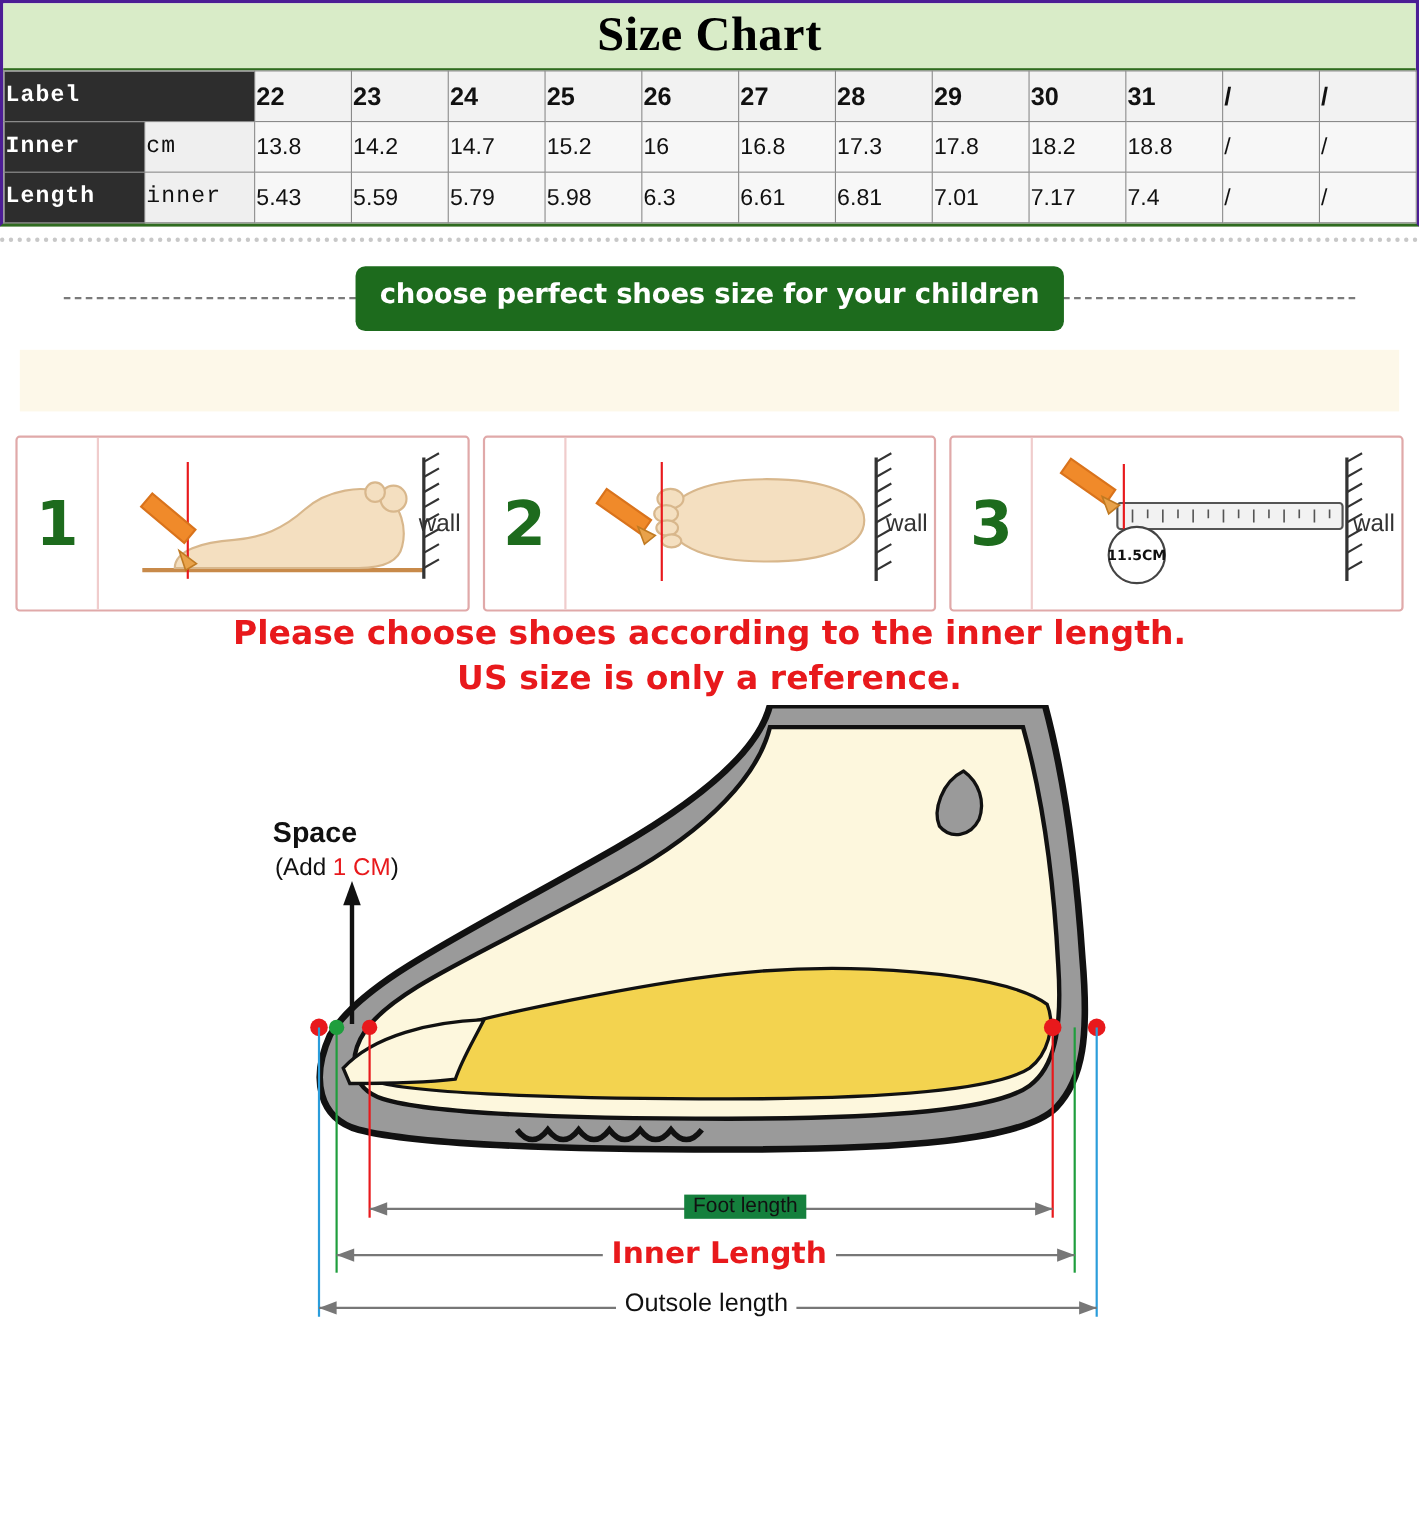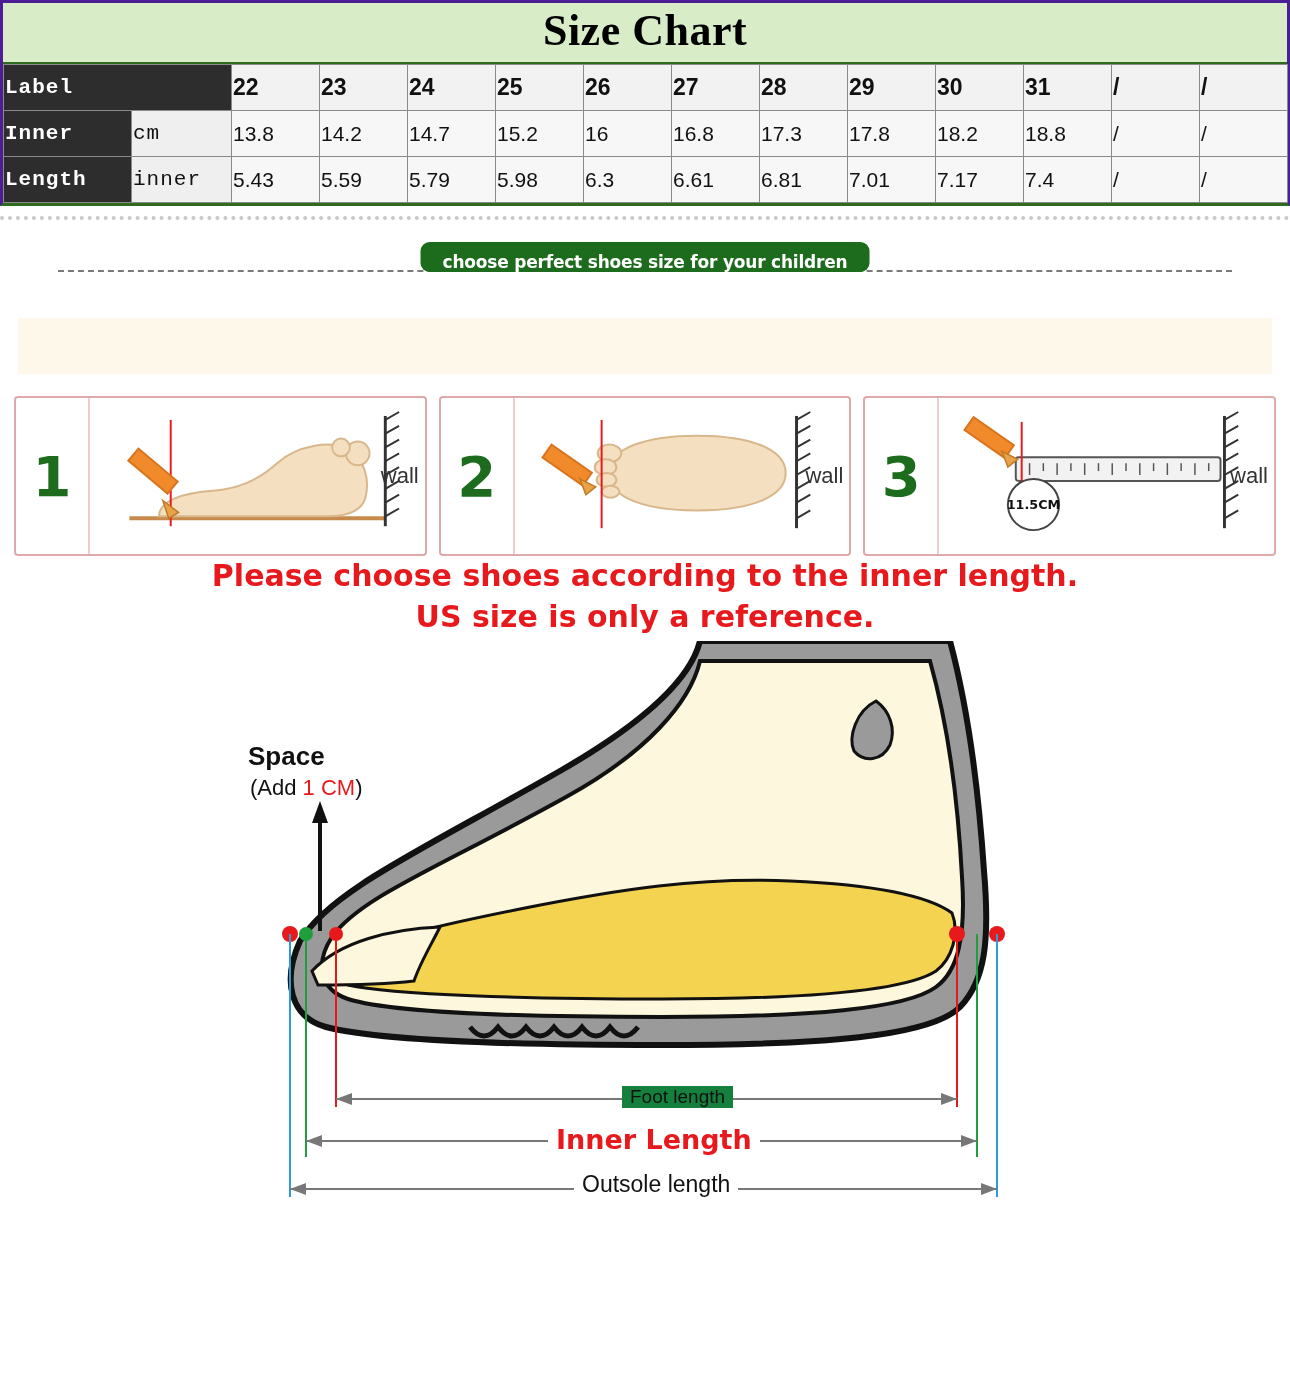--- a/index.html
+++ b/index.html
@@ -102,22 +102,22 @@
     border-top: 2px dashed #7a7a7a;
   }
   .banner {
     position: absolute;
     left: 50%;
     top: 0;
     transform: translateX(-50%);
     background: #1d6b1d;
     color: #ffffff;
     font-weight: bold;
-    font-size: 17px;
-    padding: 10px 22px 0 22px;
+    font-size: 25px;
+    padding: 10px 22px 20px 22px;
     border-radius: 9px;
     white-space: nowrap;
     font-family: "DejaVu Sans", sans-serif;
     letter-spacing: -0.2px;
   }
 
   
   .note {
     margin: 16px 18px 0 18px;
     background: #fdf8e9;
@@ -217,21 +217,21 @@
     top: 483px;
     font-size: 27px;
     font-weight: bold;
     color: #e8191c;
     background: #fff;
     padding: 0 8px;
     font-family: "DejaVu Sans", sans-serif;
   }
   .lbl-outsole {
     position: absolute;
-    left: 574px;
+    left: 560px;
     top: 530px;
     font-size: 23px;
     color: #111;
     background: #fff;
     padding: 0 8px;
   }
 </style>
 </head>
 <body>
 

